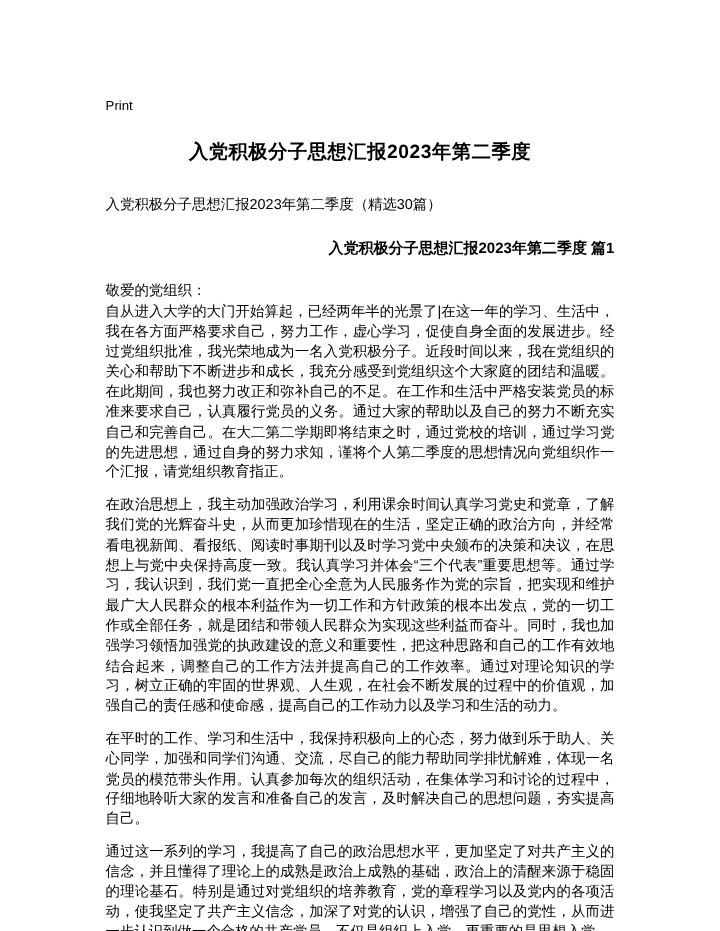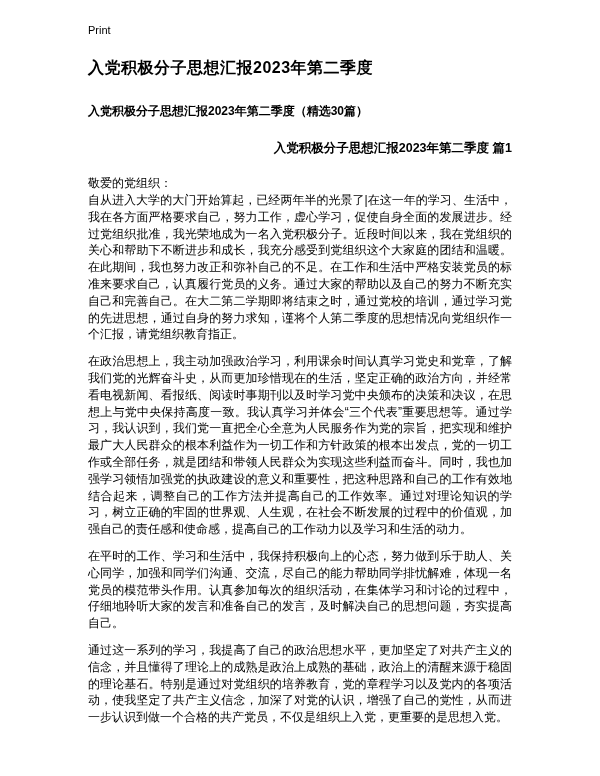--- a/index.html
+++ b/index.html
@@ -11,39 +11,39 @@
     width: 600px;
     height: 776px;
     overflow: hidden;
     font-family: "Liberation Sans", "DejaVu Sans", sans-serif;
     color: #000000;
   }
   .page {
     box-sizing: border-box;
     width: 600px;
     height: 776px;
-    padding: 24px 88px 40px 88px;
+    padding: 83px 88px 40px 88px;
     background: #ffffff;
   }
   .print-label {
     font-size: 11px;
     color: #000000;
     margin: 0 0 22px 0;
     cursor: pointer;
   }
   .doc-title {
     font-size: 16px;
     font-weight: bold;
-    text-align: left;
+    text-align: center;
     margin: 0 0 24px 0;
     letter-spacing: 0.5px;
   }
   .doc-subtitle {
     font-size: 12px;
-    font-weight: bold;
+    font-weight: normal;
     text-align: left;
     margin: 0 0 20px 0;
   }
   .section-heading {
     font-size: 12.5px;
     font-weight: bold;
     text-align: right;
     margin: 0 0 18px 0;
   }
   .salutation {

